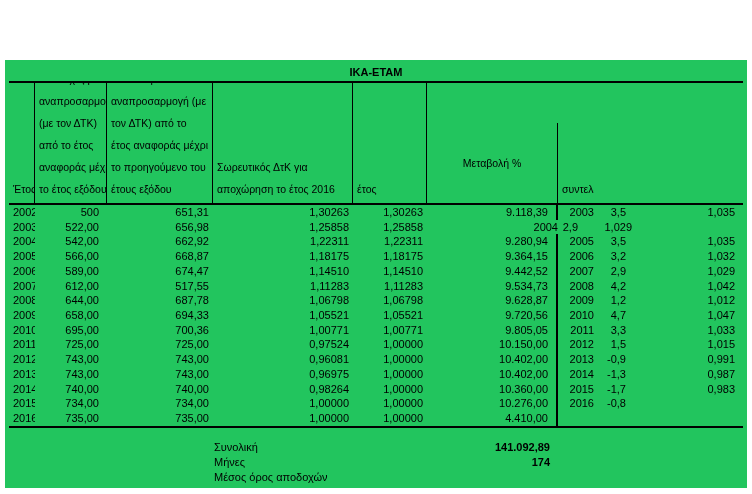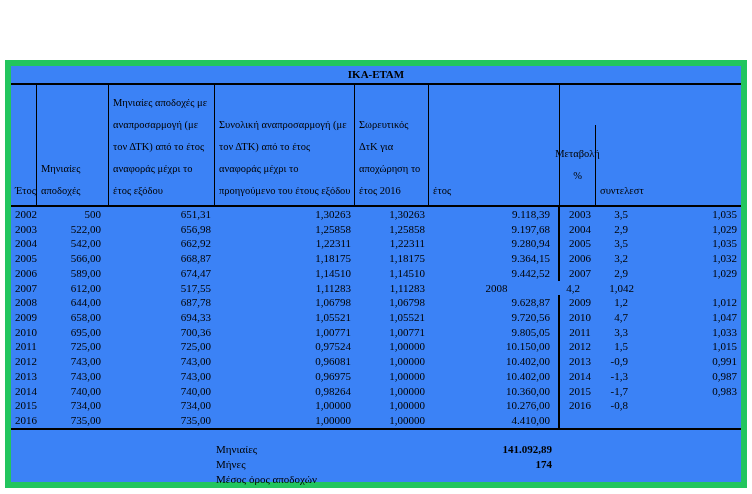--- a/index.html
+++ b/index.html
@@ -1,57 +1,54 @@
 <!DOCTYPE html>
 <html><head>
 <meta charset="utf-8">
 <style>
   html,body{margin:0;padding:0;background:#fff;}
   body{width:752px;height:494px;position:relative;overflow:hidden;
        font-family:"Liberation Sans",sans-serif;color:#000;}
   .sheet{position:absolute;left:5px;top:60px;width:742px;height:428px;
-         border:6px solid #22c55e;box-sizing:border-box;background:#3b82f6;font-family:Liberation Serif, serif;}
+         border:4px solid #22c55e;box-sizing:border-box;background:#22c55e;}
   .title-row{height:17px;line-height:16px;text-align:center;font-size:11px;
              border-bottom:2px solid #000;font-weight:600;}
   .grid{display:grid;grid-template-columns:26px 72px 106px 140px 74px 131px 36px 48px 103px;}
   .header-row{height:120px;border-bottom:2px solid #000;}
   .header-cell{border-right:1px solid #000;box-sizing:border-box;
                display:flex;align-items:flex-end;padding:2px 3px 3px 4px;
                font-size:10.5px;line-height:22px;overflow:hidden;}
   .header-cell.thick{border-right-width:2px;}
   .header-cell.last{border-right:none;}
   .header-cell.center{align-items:center;justify-content:center;text-align:center;overflow:visible;padding:2px 0;margin-top:40px;}
   .data-body{border-bottom:2px solid #000;}
   .data-row{height:14.73px;font-size:11px;line-height:14.7px;}
   .cell{box-sizing:border-box;white-space:nowrap;overflow:hidden;}
   .cell.vline{border-right:2px solid #000;}
-  .al{text-align:center;padding-left:4px;}
+  .al{text-align:right;padding-left:4px;}
   .ar{text-align:right;padding-right:4px;}
   .ar.p8{padding-right:8px;}
   .ar.p16{padding-right:16px;}
   .ar.p10{padding-right:10px;}
   .footer{height:58px;box-sizing:border-box;padding-top:12px;}
   .footer-row{display:flex;height:15.3px;font-size:11px;line-height:15px;}
   .footer-label{margin-left:205px;width:140px;white-space:nowrap;}
   .footer-value{width:196px;text-align:right;font-weight:bold;white-space:nowrap;}
 </style>
 </head>
 <body>
 
 <div class="sheet">
   <div class="title-row">ΙΚΑ-ΕΤΑΜ</div>
 
   <div class="grid header-row">
       <div class="header-cell">
         <span>Έτος</span>
       </div>
       <div class="header-cell">
-        <span>Μηνιαίες αποδοχές</span>
-      </div>
-      <div class="header-cell">
         <span>Μηνιαίες αποδοχές με αναπροσαρμογή (με τον ΔΤΚ) από το έτος αναφοράς μέχρι το έτος εξόδου</span>
       </div>
       <div class="header-cell">
         <span>Συνολική αναπροσαρμογή (με τον ΔΤΚ) από το έτος αναφοράς μέχρι το προηγούμενο του έτους εξόδου</span>
       </div>
       <div class="header-cell">
         <span>Σωρευτικός ΔτΚ για αποχώρηση το έτος 2016</span>
       </div>
       <div class="header-cell">
         <span>έτος</span>
@@ -75,21 +72,20 @@
         <div class="cell al">2003</div>
         <div class="cell ar p16">3,5</div>
         <div class="cell ar p10">1,035</div>
       </div>
       <div class="grid data-row">
         <div class="cell al">2003</div>
         <div class="cell ar p8">522,00</div>
         <div class="cell ar">656,98</div>
         <div class="cell ar">1,25858</div>
         <div class="cell ar">1,25858</div>
-        <div class="cell ar p8 vline">9.197,68</div>
         <div class="cell al">2004</div>
         <div class="cell ar p16">2,9</div>
         <div class="cell ar p10">1,029</div>
       </div>
       <div class="grid data-row">
         <div class="cell al">2004</div>
         <div class="cell ar p8">542,00</div>
         <div class="cell ar">662,92</div>
         <div class="cell ar">1,22311</div>
         <div class="cell ar">1,22311</div>
@@ -119,20 +115,21 @@
         <div class="cell al">2007</div>
         <div class="cell ar p16">2,9</div>
         <div class="cell ar p10">1,029</div>
       </div>
       <div class="grid data-row">
         <div class="cell al">2007</div>
         <div class="cell ar p8">612,00</div>
         <div class="cell ar">517,55</div>
         <div class="cell ar">1,11283</div>
         <div class="cell ar">1,11283</div>
+        <div class="cell ar p8 vline">9.534,73</div>
         <div class="cell al">2008</div>
         <div class="cell ar p16">4,2</div>
         <div class="cell ar p10">1,042</div>
       </div>
       <div class="grid data-row">
         <div class="cell al">2008</div>
         <div class="cell ar p8">644,00</div>
         <div class="cell ar">687,78</div>
         <div class="cell ar">1,06798</div>
         <div class="cell ar">1,06798</div>
@@ -225,21 +222,21 @@
         <div class="cell ar">1,00000</div>
         <div class="cell ar p8 vline">4.410,00</div>
         <div class="cell al"></div>
         <div class="cell ar p16"></div>
         <div class="cell ar p10"></div>
       </div>
     </div>
 
   <div class="footer">
     <div class="footer-row">
-      <span class="footer-label">Μηνιαίες</span>
+      <span class="footer-label">Συνολική</span>
       <span class="footer-value">141.092,89</span>
     </div>
     <div class="footer-row">
       <span class="footer-label">Μήνες</span>
       <span class="footer-value">174</span>
     </div>
     <div class="footer-row">
       <span class="footer-label">Μέσος όρος αποδοχών</span>
     </div>
   </div>

